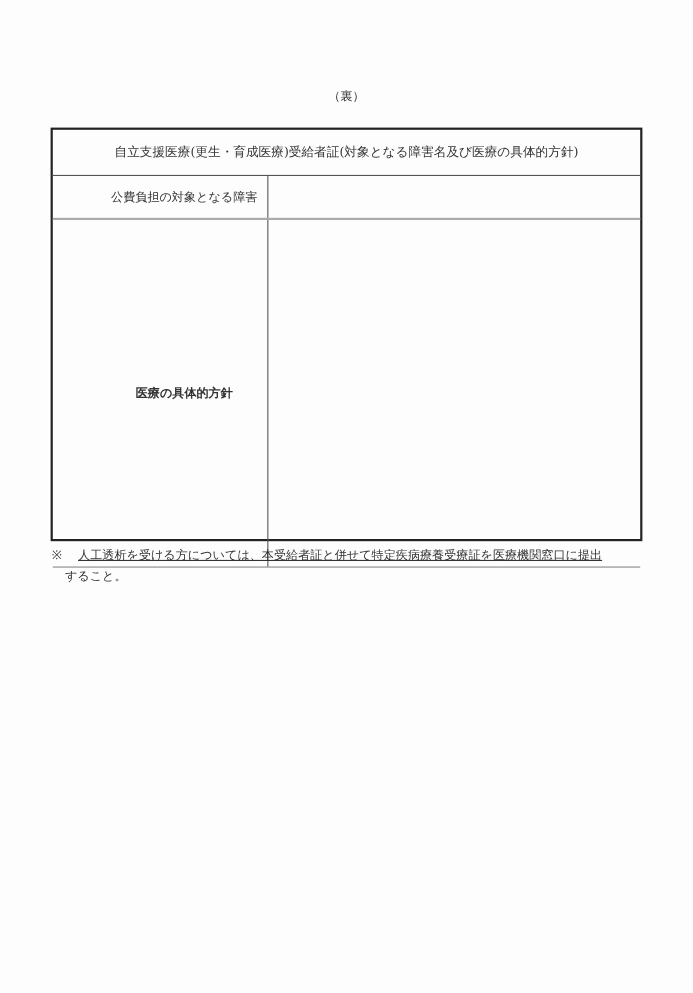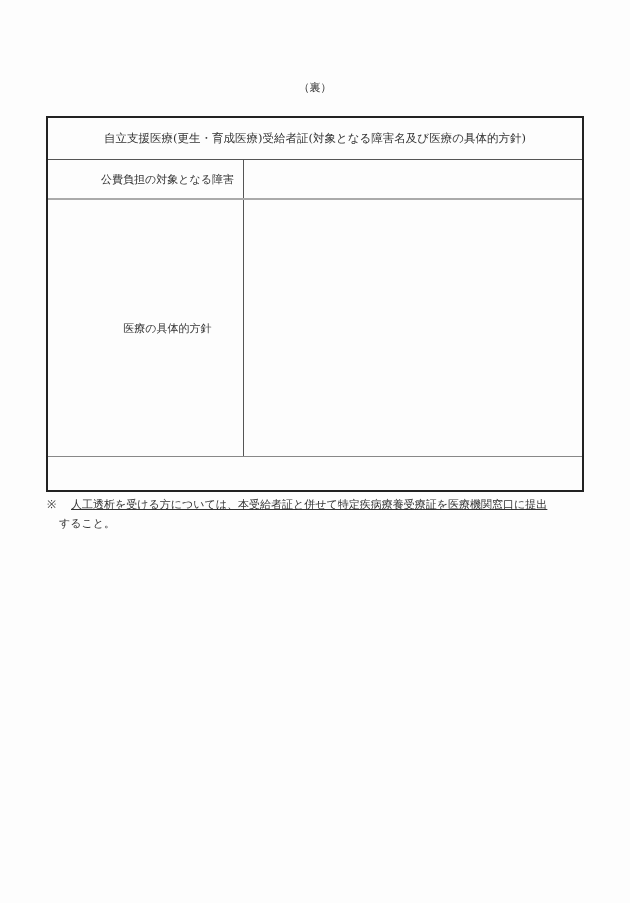--- a/index.html
+++ b/index.html
@@ -50,22 +50,23 @@
       font-size: 11.5px;
       color: #333;
     }
     .row-burden {
       top: 42px;
       height: 40px;
       border-bottom: 2px solid #aaa;
     }
     .row-policy {
       top: 82px;
-      height: 257px;
+      height: 316px;
       border-bottom: 1px solid #888;
+      font-weight: bold;
     }
     .row-cert {
       top: 339px;
       height: 33px;
     }
     .label-cell {
       position: absolute;
       left: 0;
       top: 0;
       bottom: 0;

